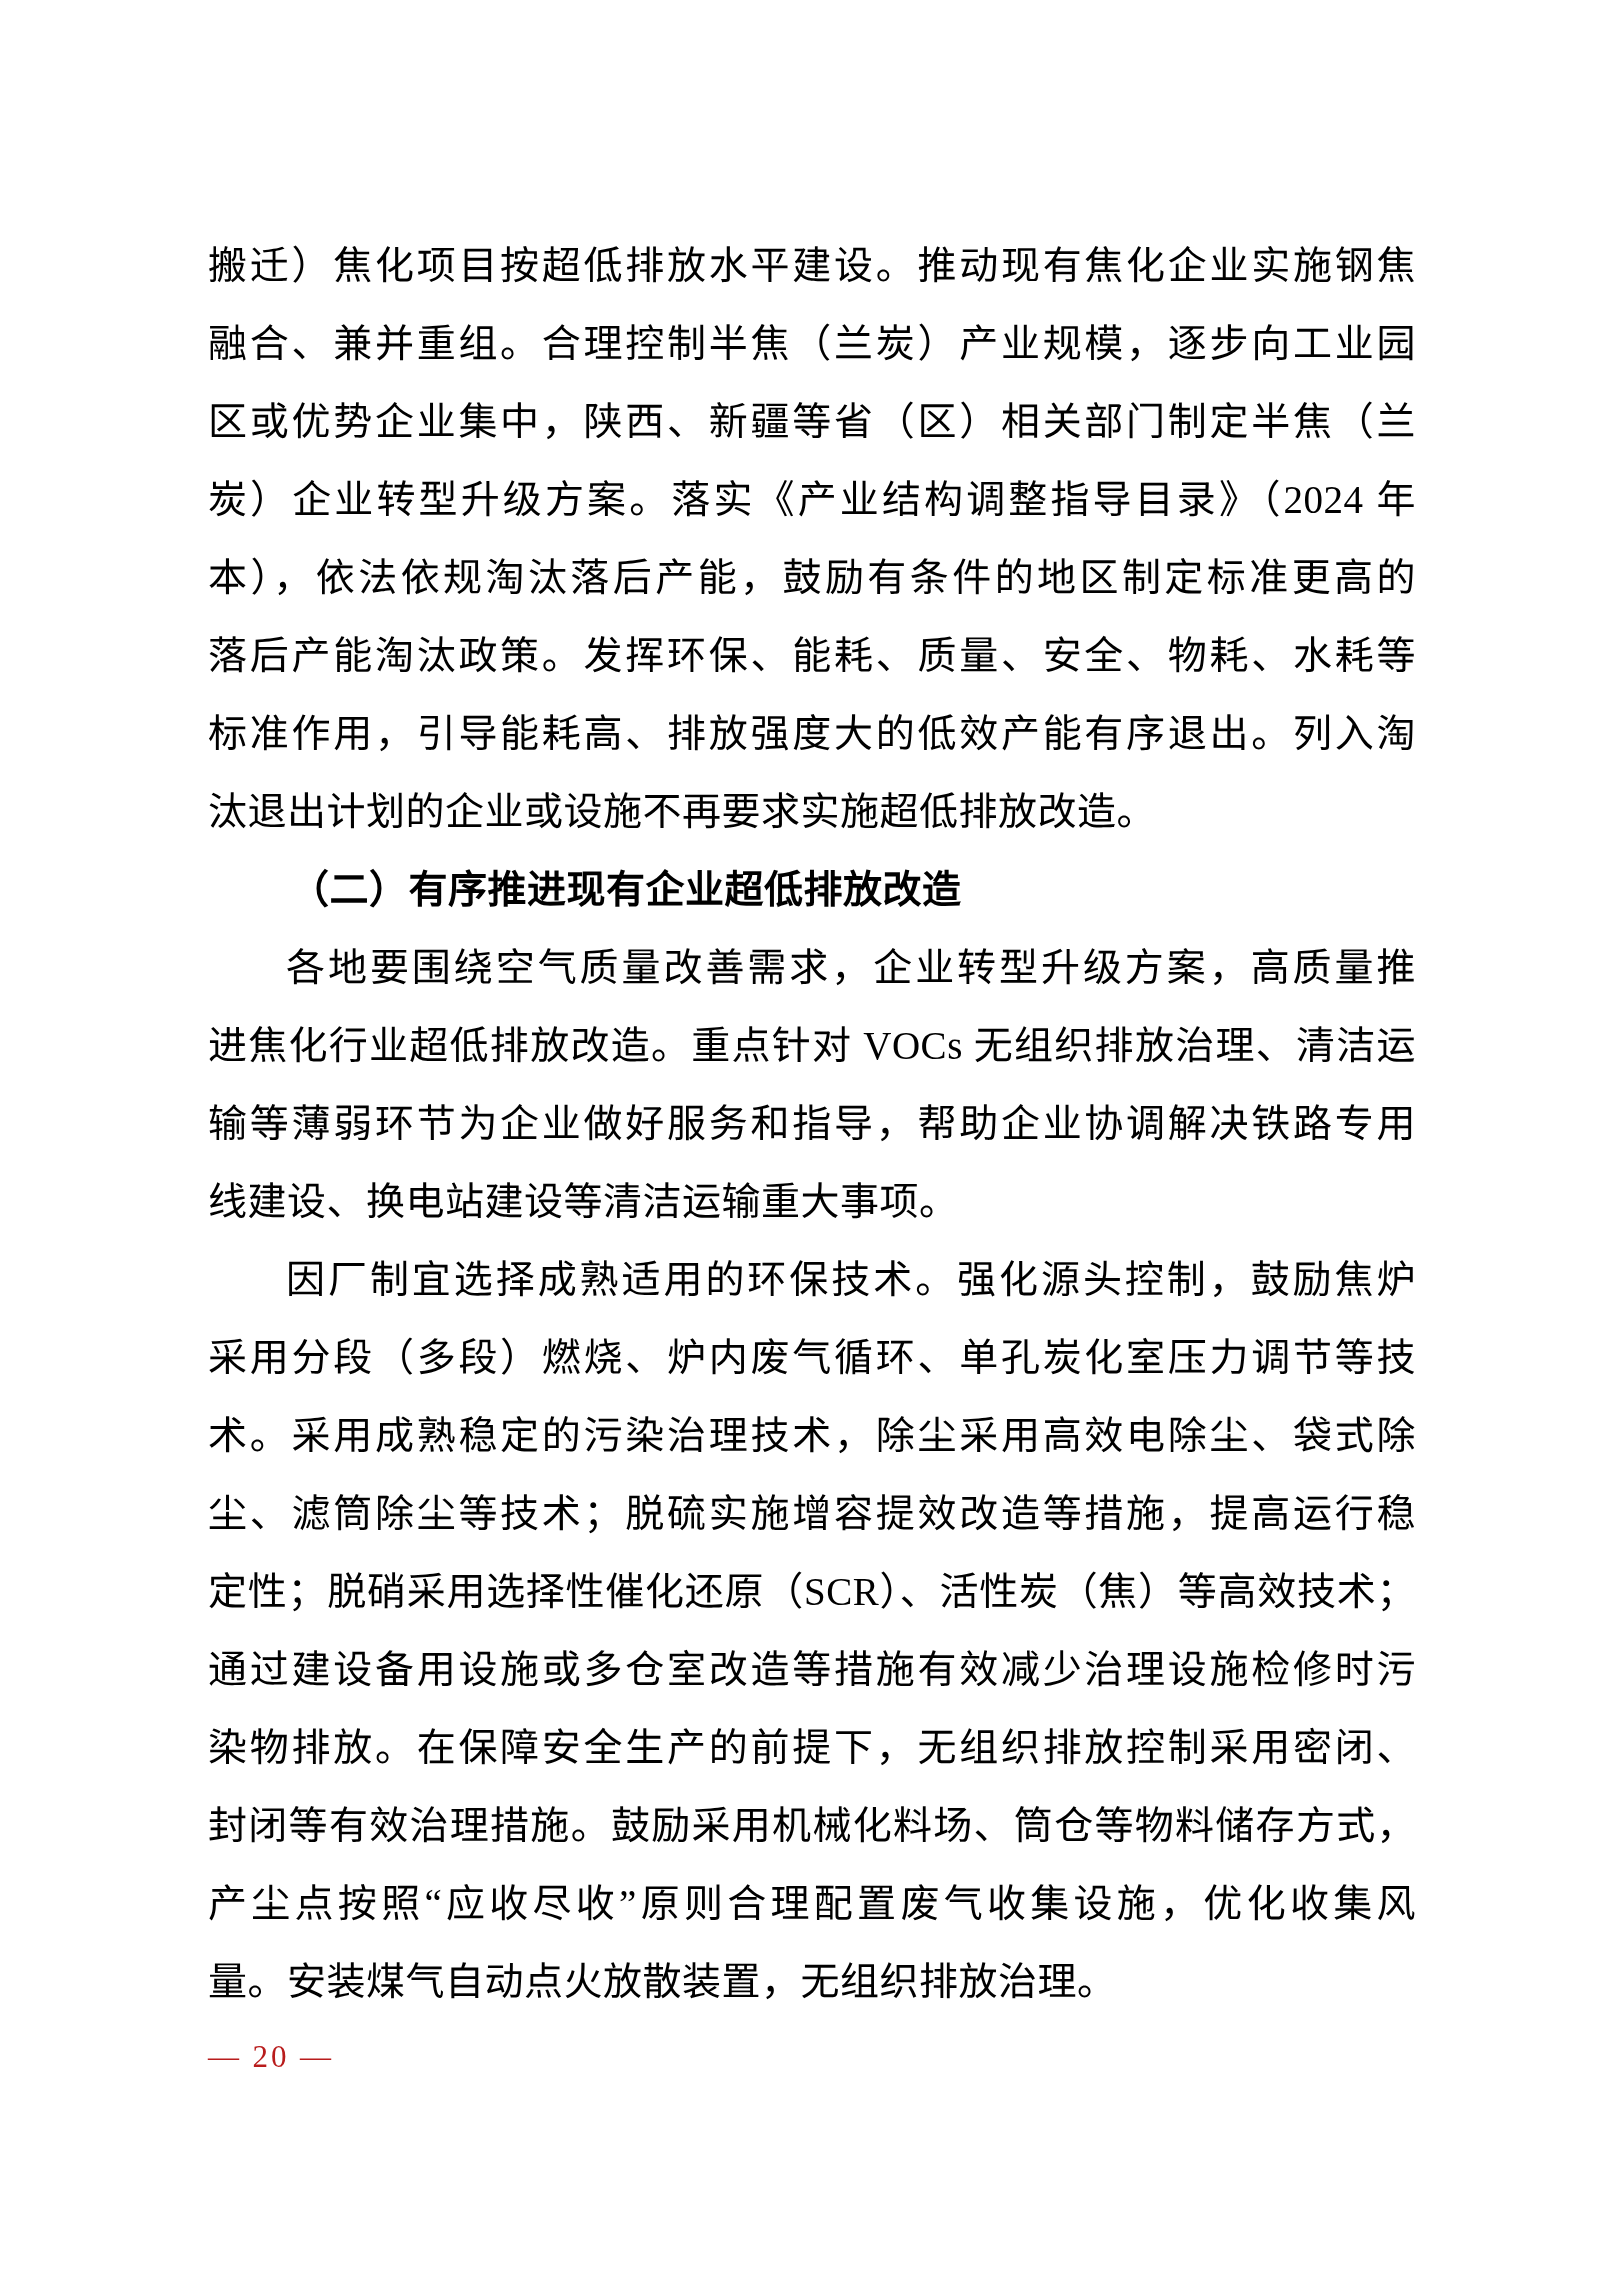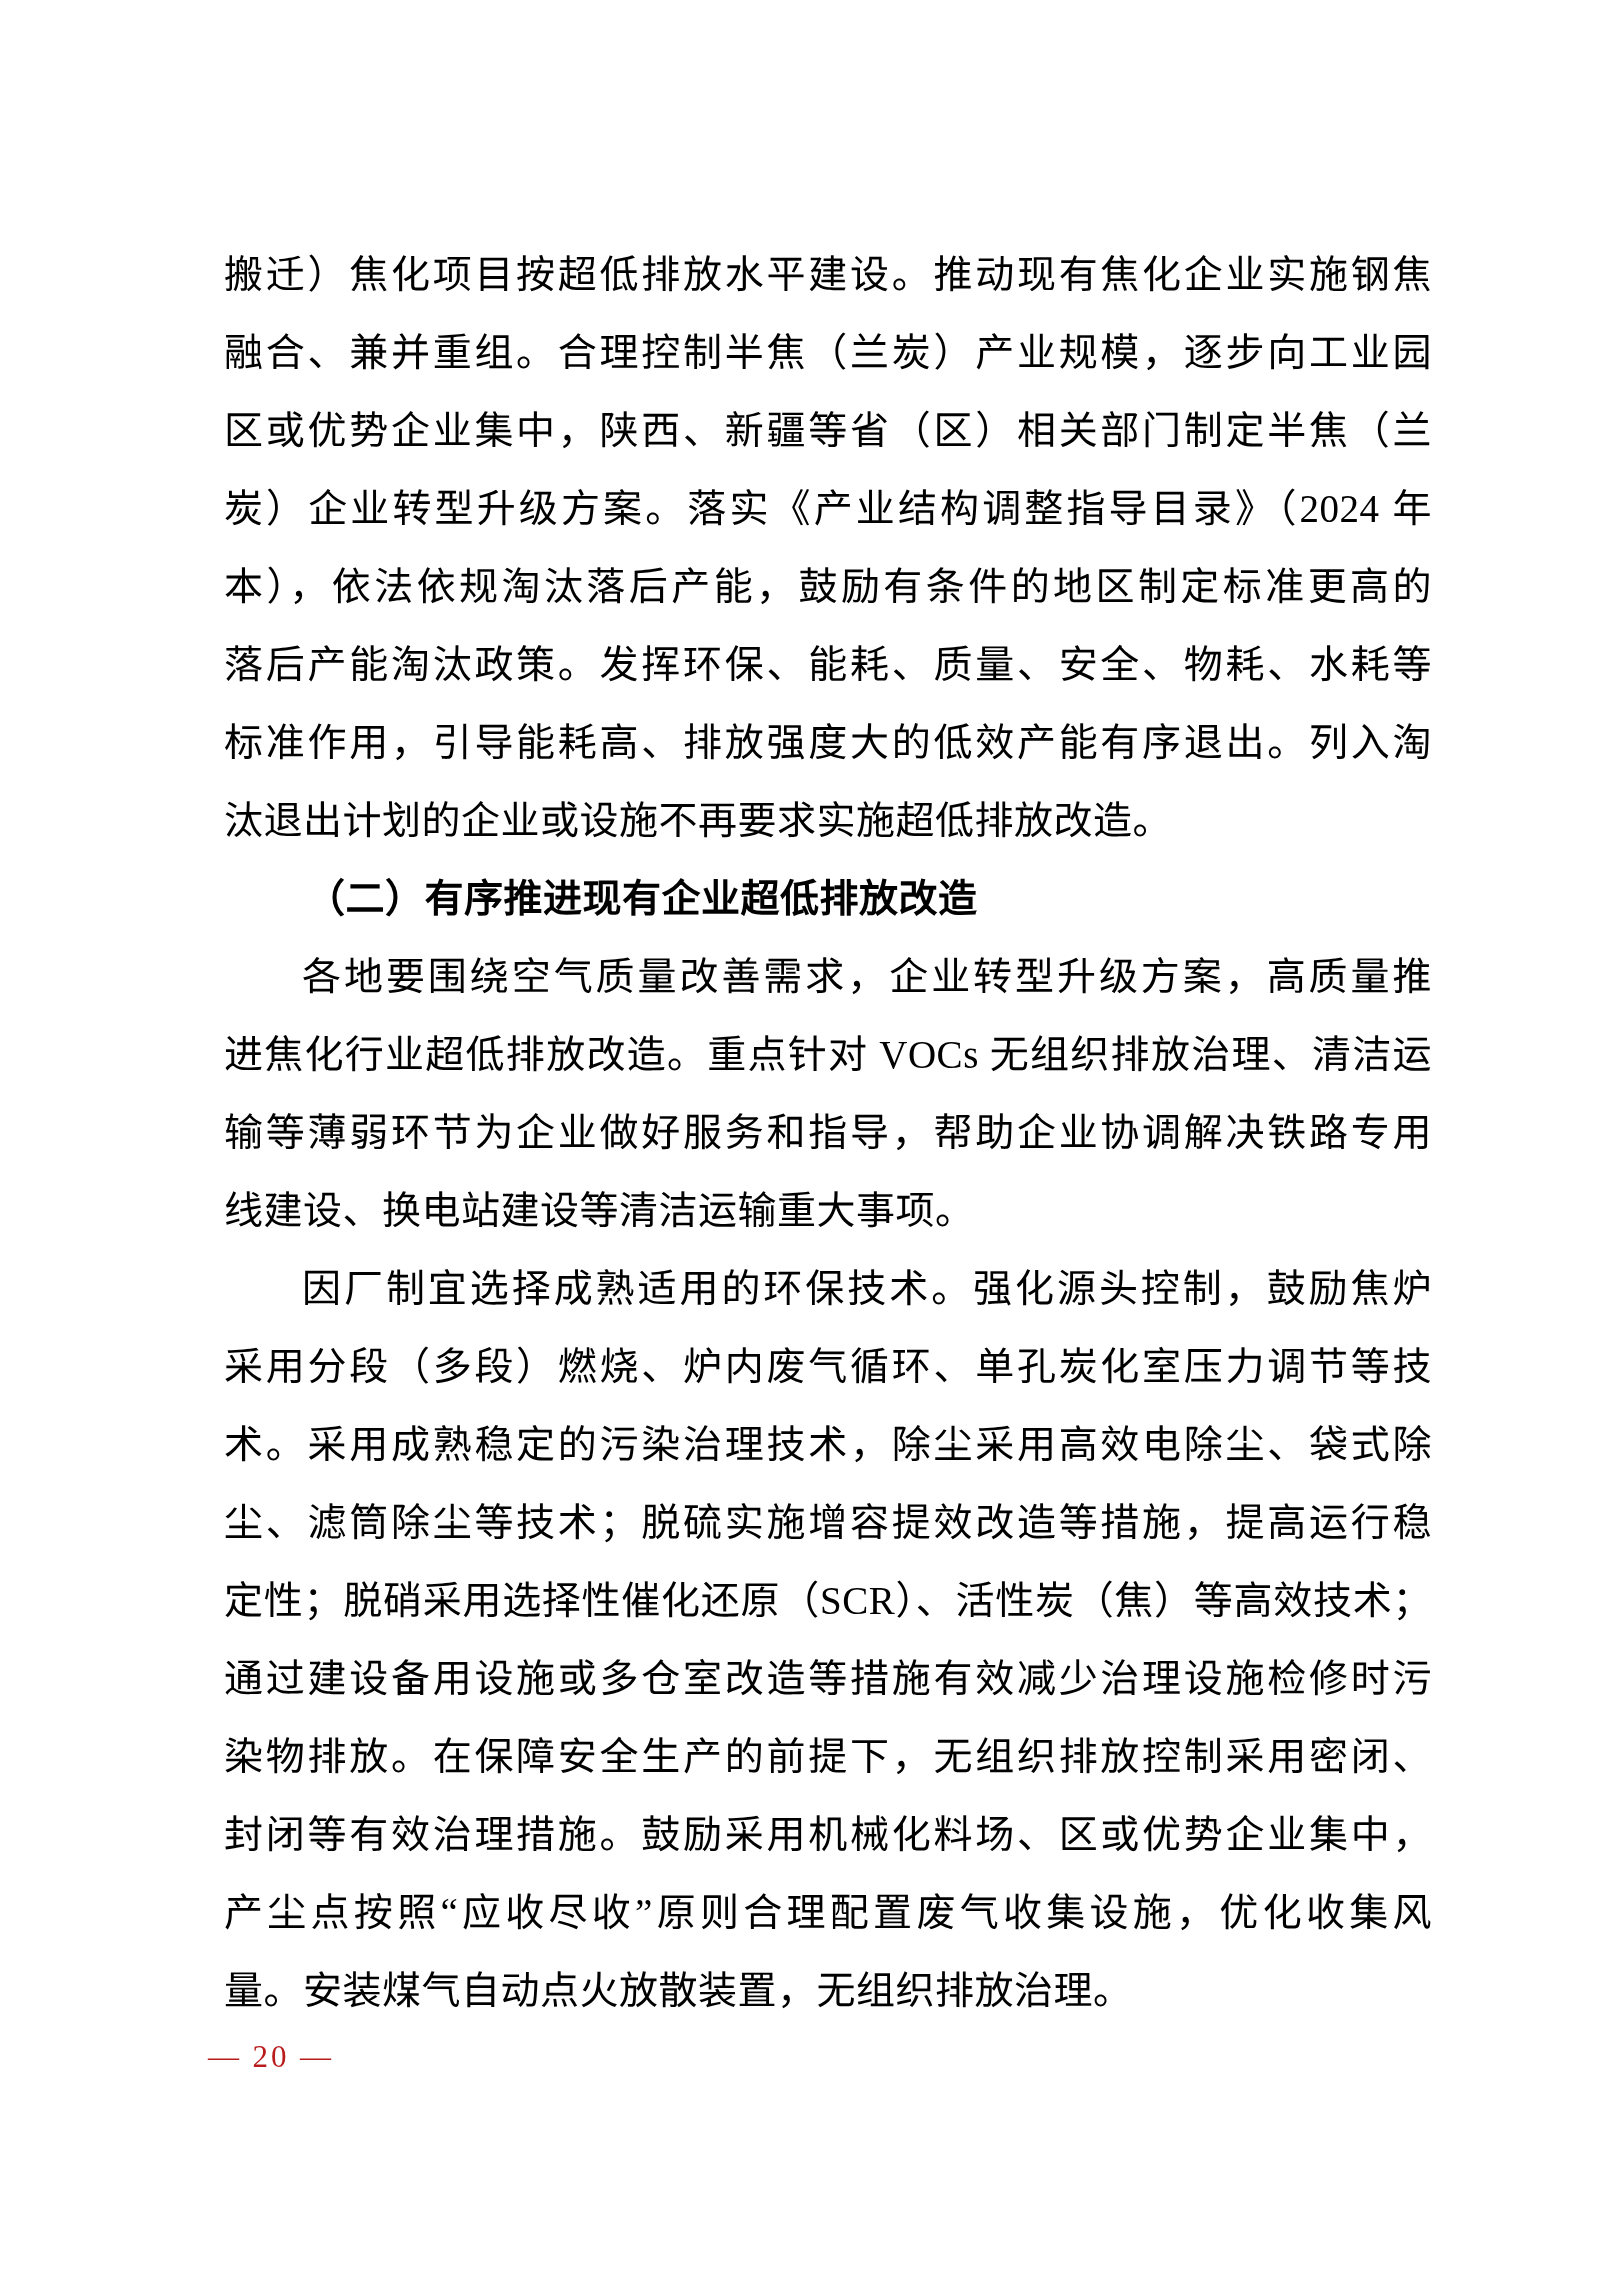--- a/index.html
+++ b/index.html
@@ -11,23 +11,22 @@
     height: 2293px;
     background: #ffffff;
     color: #000000;
     font-family: "Liberation Serif", "DejaVu Serif", serif;
     position: relative;
     overflow: hidden;
   }
   .doc-body {
     position: absolute;
     left: 208px;
-    top: 236px;
+    top: 227px;
     width: 1208px;
-    margin-left: 16px;
   }
   .line {
     font-size: 39px;
     line-height: 78px;
     height: 78px;
     text-align: justify;
     text-align-last: justify;
     white-space: nowrap;
     letter-spacing: 0.5px;
   }
@@ -76,19 +75,19 @@
   <div class="line">输等薄弱环节为企业做好服务和指导，帮助企业协调解决铁路专用</div>
   <div class="line para-end">线建设、换电站建设等清洁运输重大事项。</div>
 
   <div class="line indent">因厂制宜选择成熟适用的环保技术。强化源头控制，鼓励焦炉</div>
   <div class="line">采用分段（多段）燃烧、炉内废气循环、单孔炭化室压力调节等技</div>
   <div class="line">术。采用成熟稳定的污染治理技术，除尘采用高效电除尘、袋式除</div>
   <div class="line">尘、滤筒除尘等技术；脱硫实施增容提效改造等措施，提高运行稳</div>
   <div class="line">定性；脱硝采用选择性催化还原（SCR）、活性炭（焦）等高效技术；</div>
   <div class="line">通过建设备用设施或多仓室改造等措施有效减少治理设施检修时污</div>
   <div class="line">染物排放。在保障安全生产的前提下，无组织排放控制采用密闭、</div>
-  <div class="line">封闭等有效治理措施。鼓励采用机械化料场、区或优势企业集中，</div>
+  <div class="line">封闭等有效治理措施。鼓励采用机械化料场、筒仓等物料储存方式，</div>
   <div class="line">产尘点按照“应收尽收”原则合理配置废气收集设施，优化收集风</div>
   <div class="line para-end">量。安装煤气自动点火放散装置，无组织排放治理。</div>
 </div>
 
 <div class="page-footer">— 20 —</div>
 
 
 </body></html>

